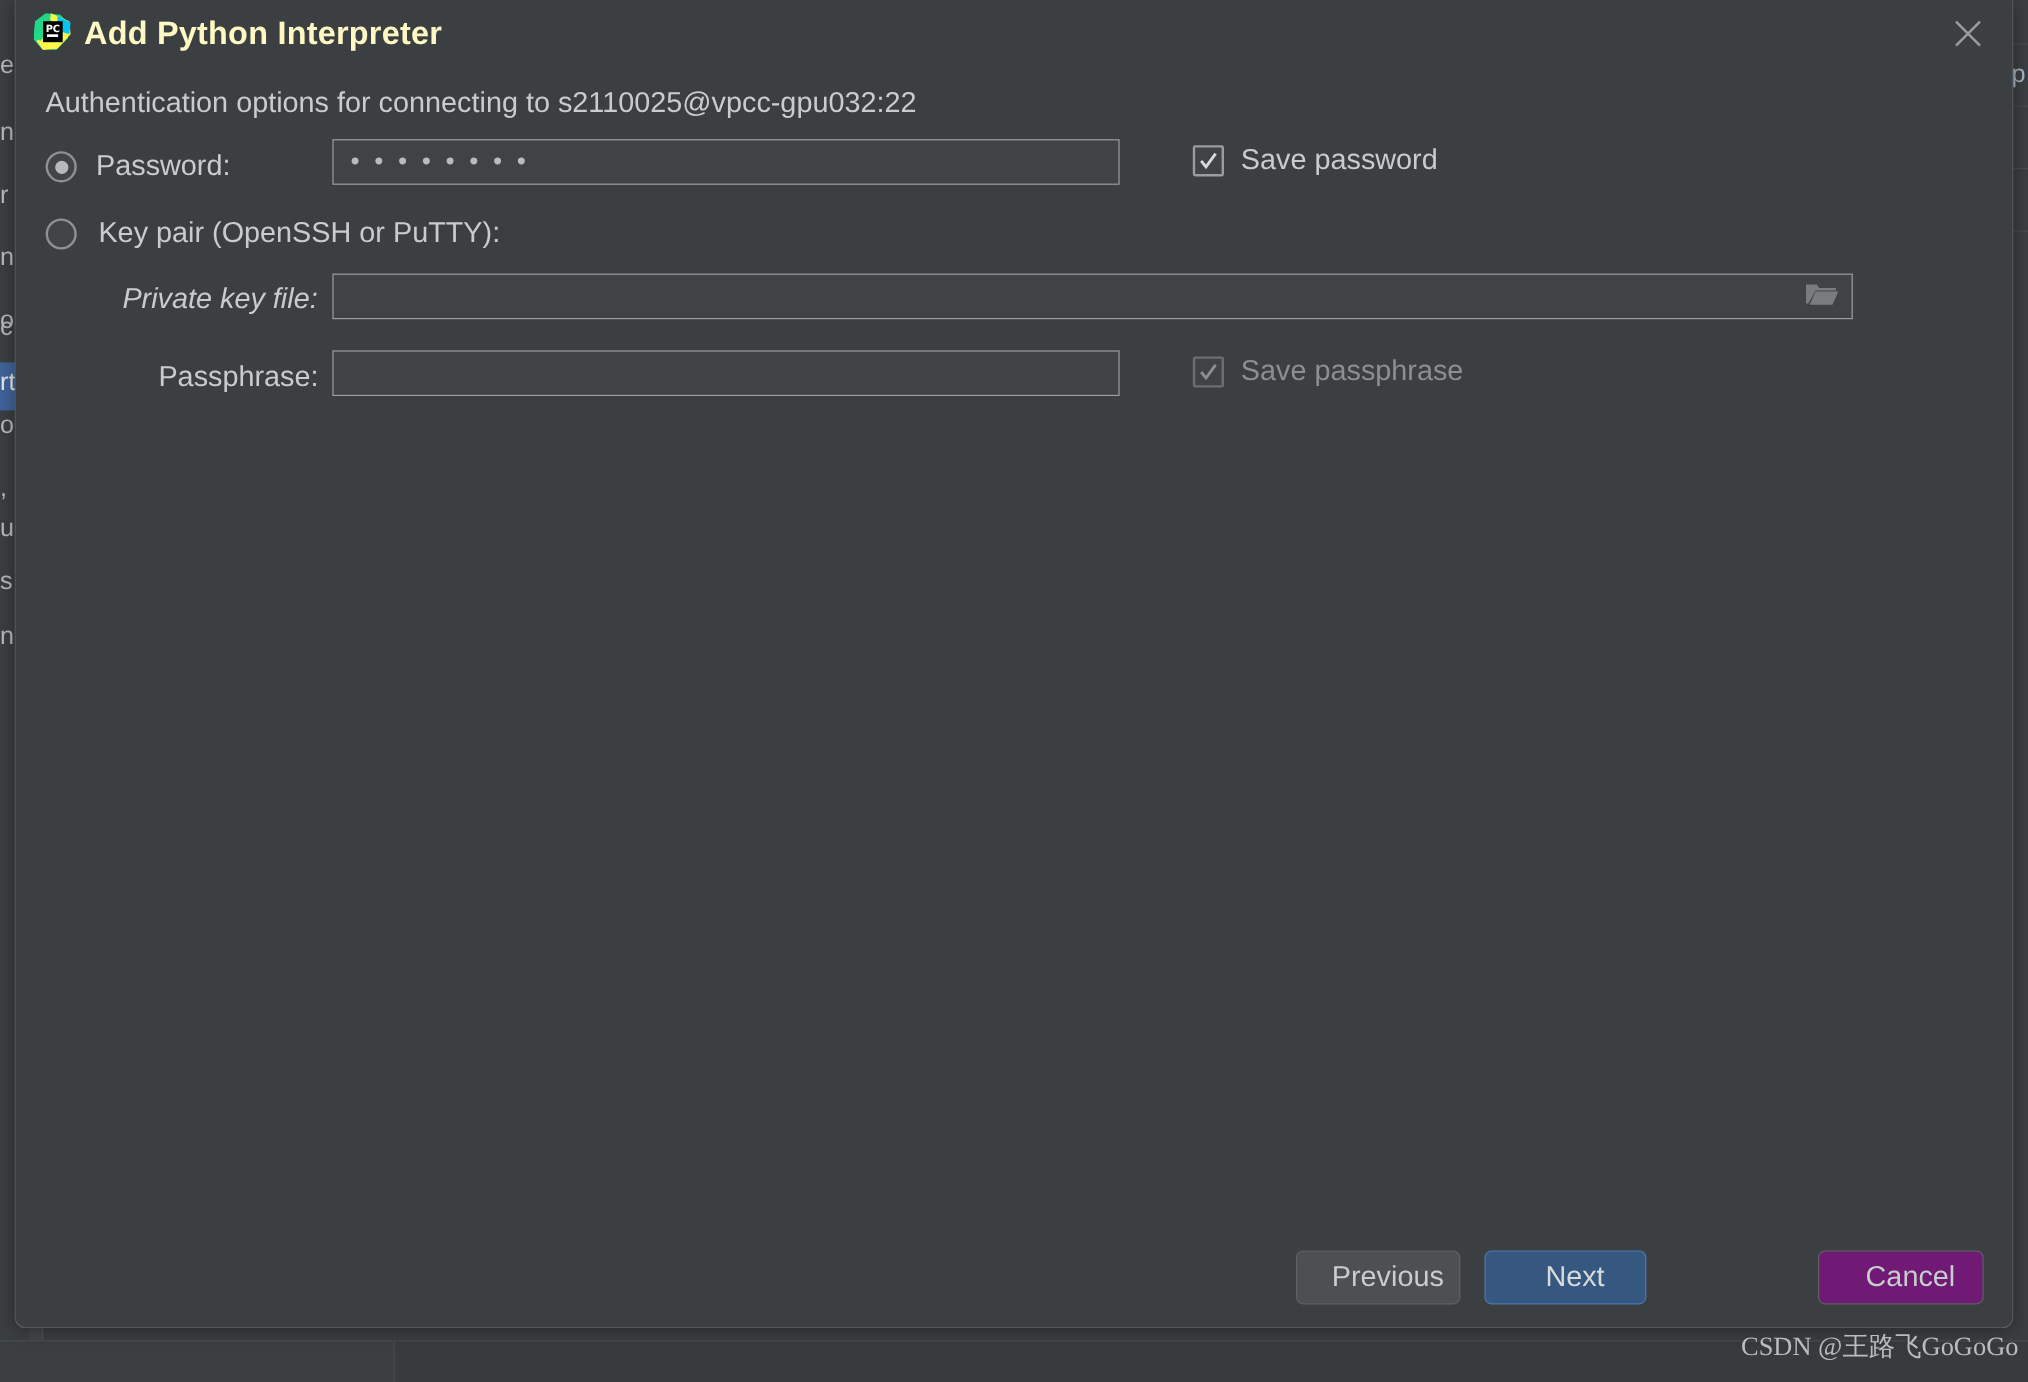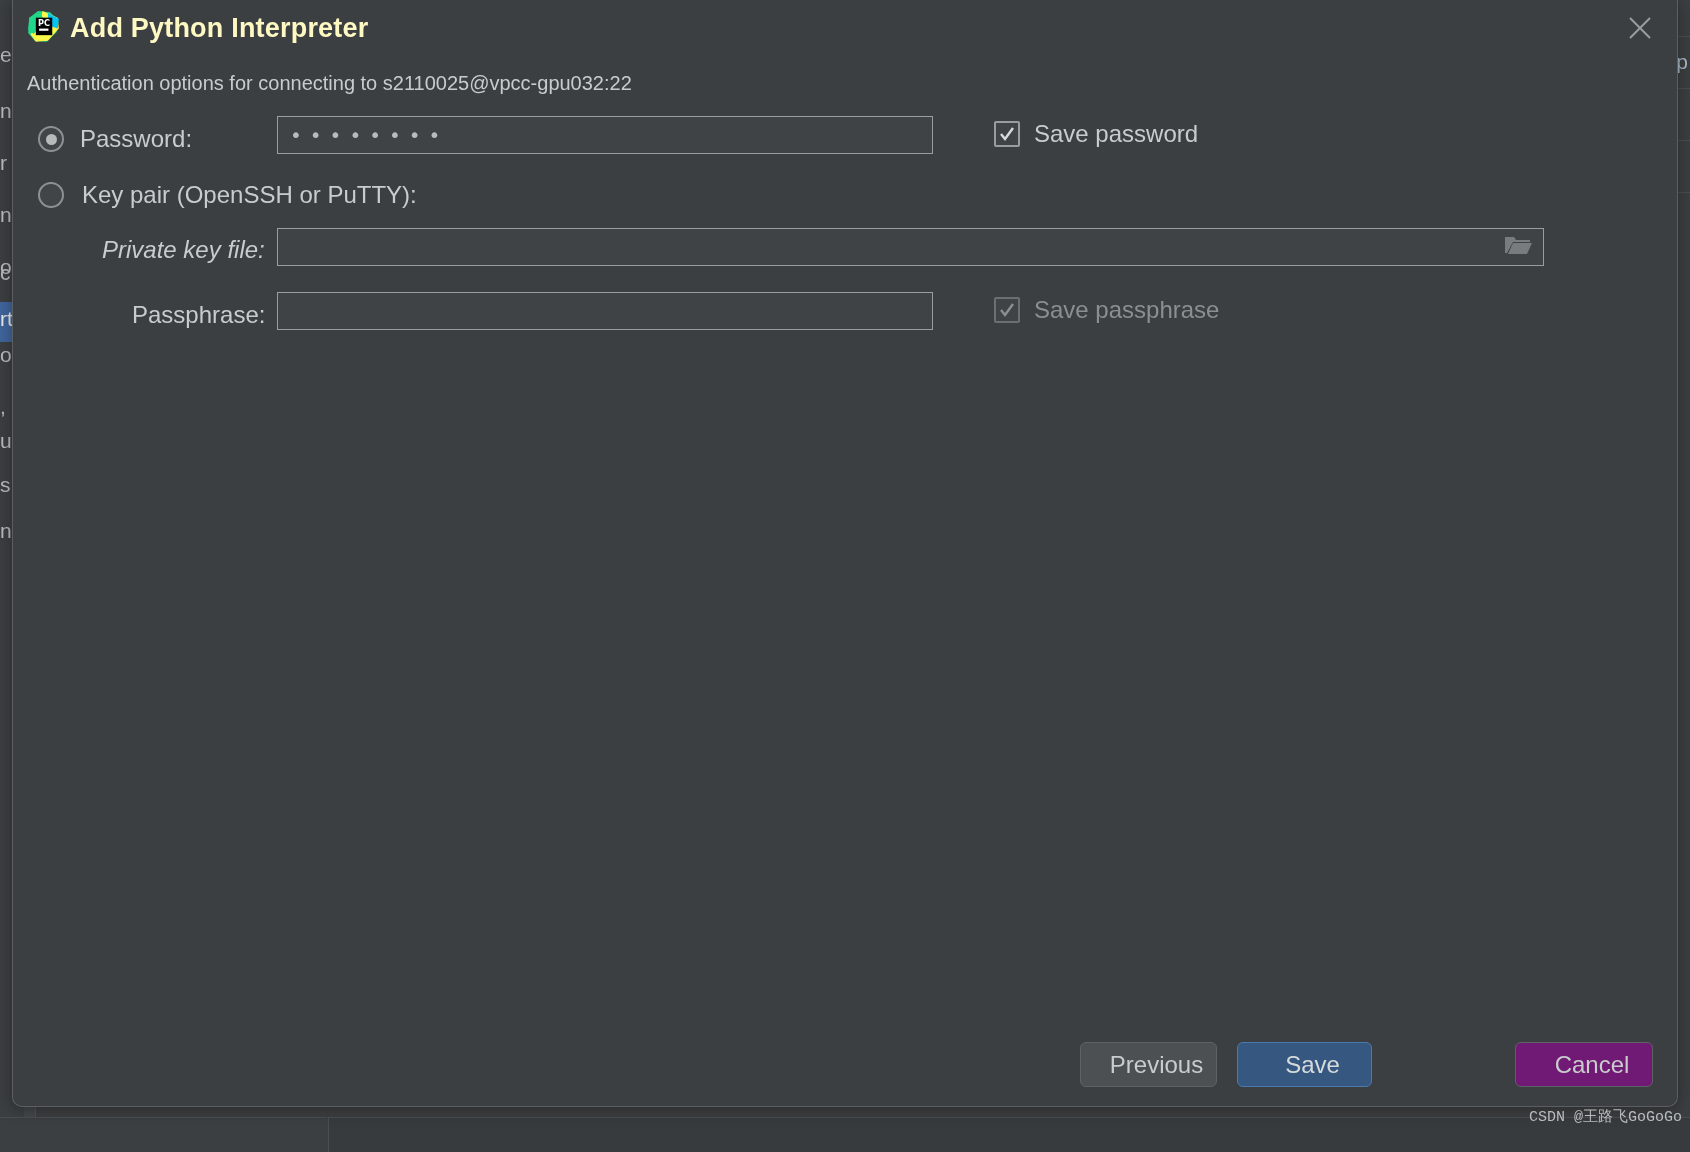--- a/index.html
+++ b/index.html
@@ -133,23 +133,23 @@
     width: 54px;
     height: 44px;
     display: flex;
     align-items: center;
     justify-content: center;
     cursor: pointer;
   }
 
   .subtitle {
     position: absolute;
-    left: 14px;
+    left: 25px;
     top: 72px;
-    font-size: 20px;
+    font-size: 24px;
     color: #c8cccd;
     white-space: nowrap;
   }
 
   
   .radio-outer {
     width: 26px;
     height: 26px;
     border-radius: 50%;
     border: 2px solid #8d9193;
@@ -321,24 +321,24 @@
     width: 138px;
     background: #701a75;
     border: 1px solid #5e6264;
     color: #c8cccd;
   }
 
   .watermark {
     position: absolute;
     right: 8px;
     top: 1107px;
-    font-size: 15px;
+    font-size: 22px;
     color: #b9bcbd;
     white-space: nowrap;
-    font-family: Liberation Mono, monospace;
+    font-family: Liberation Serif, serif;
   }
 </style>
 </head>
 <body>
 
 <div id="backdrop">
   <div class="bg-left-panel">
     <div class="bg-frag" style="top:44px;">ea</div>
     <div class="bg-frag" style="top:100px;">na</div>
     <div class="bg-frag" style="top:152px;">r</div>
@@ -435,19 +435,19 @@
     <span class="cb-box dim">
       <svg width="18" height="18" viewBox="0 0 18 18">
         <polyline points="3,9 7,14 15,3" fill="none" stroke="#8b8f90" stroke-width="2.4"></polyline>
       </svg>
     </span>
     <span class="cb-label dim">Save passphrase</span>
   </div>
 
   <div class="footer">
     <div class="btn btn-previous">Previous</div>
-    <div class="btn btn-next">Save</div>
+    <div class="btn btn-next">Next</div>
     <div class="btn btn-cancel">Cancel</div>
   </div>
 
 </div>
 
 <div class="watermark">CSDN @王路飞GoGoGo</div>
 
 </body></html>

